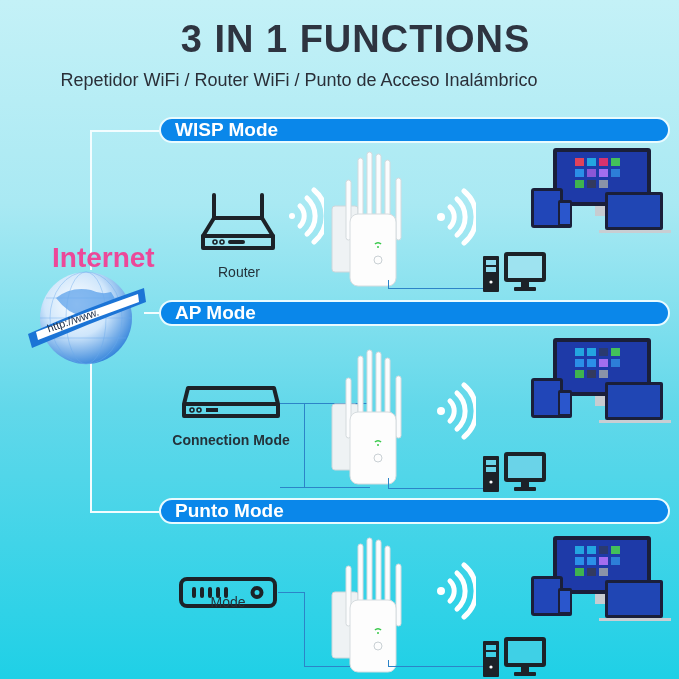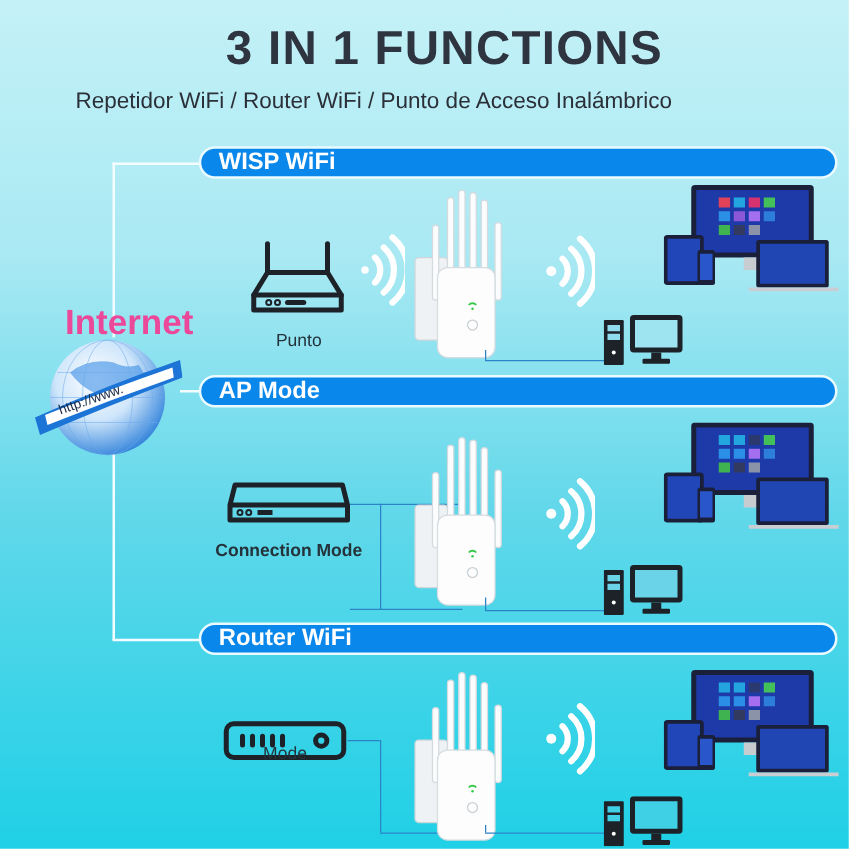--- a/index.html
+++ b/index.html
@@ -47,36 +47,36 @@
         <line x1="20" y1="30" x2="100" y2="30"></line>
         <line x1="20" y1="70" x2="100" y2="70"></line>
     </g>
     <path d="M2 66 Q60 40 118 20 L120 34 Q62 56 6 80 Z" fill="#1b74d6"></path>
     <path d="M10 64 Q60 44 112 26 L113 34 Q62 52 12 72 Z" fill="#ffffff"></path>
   </svg>
   <span style="position:absolute;left:20px;top:46px;font-size:11px;color:#1b2b45;transform:rotate(-19deg);font-family:'Liberation Sans',sans-serif;">http://www.</span>
 </div>
 
 <div class="abs mode-bar" style="left:143px;top:117px;width:511px;">
-  <span>WISP WiFi</span>
+  <span>WISP Mode</span>
 </div>
 <div class="abs" style="left:183px;top:190px;">
   <svg width="80" height="66" viewBox="0 0 80 66">
       <g fill="none" stroke="#1c2228" stroke-width="4" stroke-linecap="round" stroke-linejoin="round">
     <line x1="15" y1="5" x2="15" y2="28"></line>
         <line x1="63" y1="5" x2="63" y2="28"></line>
     <path d="M15 28 H63 L74 46 V58 H4 V46 Z"></path>
         <line x1="4" y1="46" x2="74" y2="46"></line>
     <circle cx="16" cy="52" r="0.8"></circle>
         <circle cx="23" cy="52" r="0.8"></circle>
         <line x1="31" y1="52" x2="44" y2="52"></line>
       </g>
     </svg>
 </div>
-<div class="abs label" style="left:183px;top:264px;width:80px;">Punto</div>
+<div class="abs label" style="left:183px;top:264px;width:80px;">Router</div>
 <div class="abs" style="left:272px;top:186px;">
   <svg width="36" height="60" viewBox="0 0 36 60">
       <g fill="none" stroke="#fff" stroke-width="5" stroke-linecap="round">
     <circle cx="4" cy="30" r="3" fill="#fff" stroke="none"></circle>
         <path d="M12 20 a14 14 0 0 1 0 20"></path>
         <path d="M19 12 a24 24 0 0 1 0 36"></path>
         <path d="M26 4 a34 34 0 0 1 0 52"></path>
       </g>
     </svg>
 </div>
@@ -93,21 +93,21 @@
         <circle cx="19" cy="26" r="0.8"></circle>
         <line x1="26" y1="26" x2="38" y2="26"></line>
       </g>
     </svg>
 </div>
 <div class="abs label" style="left:140px;top:432px;width:150px;font-weight:bold;">Connection Mode</div>
 <div class="abs cable" style="left:264px;top:403px;width:90px;height:85px;border-left:none;border-bottom:1px solid #2c84c8;border-top:1px solid #2c84c8;border-right:none;"></div>
 <div class="abs cable" style="left:288px;top:403px;width:1px;height:85px;border:none;background:#2c84c8;"></div>
 
 <div class="abs mode-bar" style="left:143px;top:498px;width:511px;">
-  <span>Router WiFi</span>
+  <span>Punto Mode</span>
 </div>
 <div class="abs" style="left:162px;top:576px;">
   <svg width="100" height="34" viewBox="0 0 100 34">
       <g fill="none" stroke="#1c2228" stroke-width="4" stroke-linecap="round">
     <rect x="3" y="3" width="94" height="27" rx="6"></rect>
     <line x1="16" y1="13" x2="16" y2="20"></line>
         <line x1="24" y1="13" x2="24" y2="20"></line>
         <line x1="32" y1="13" x2="32" y2="20"></line>
         <line x1="40" y1="13" x2="40" y2="20"></line>
         <line x1="48" y1="13" x2="48" y2="20"></line>

